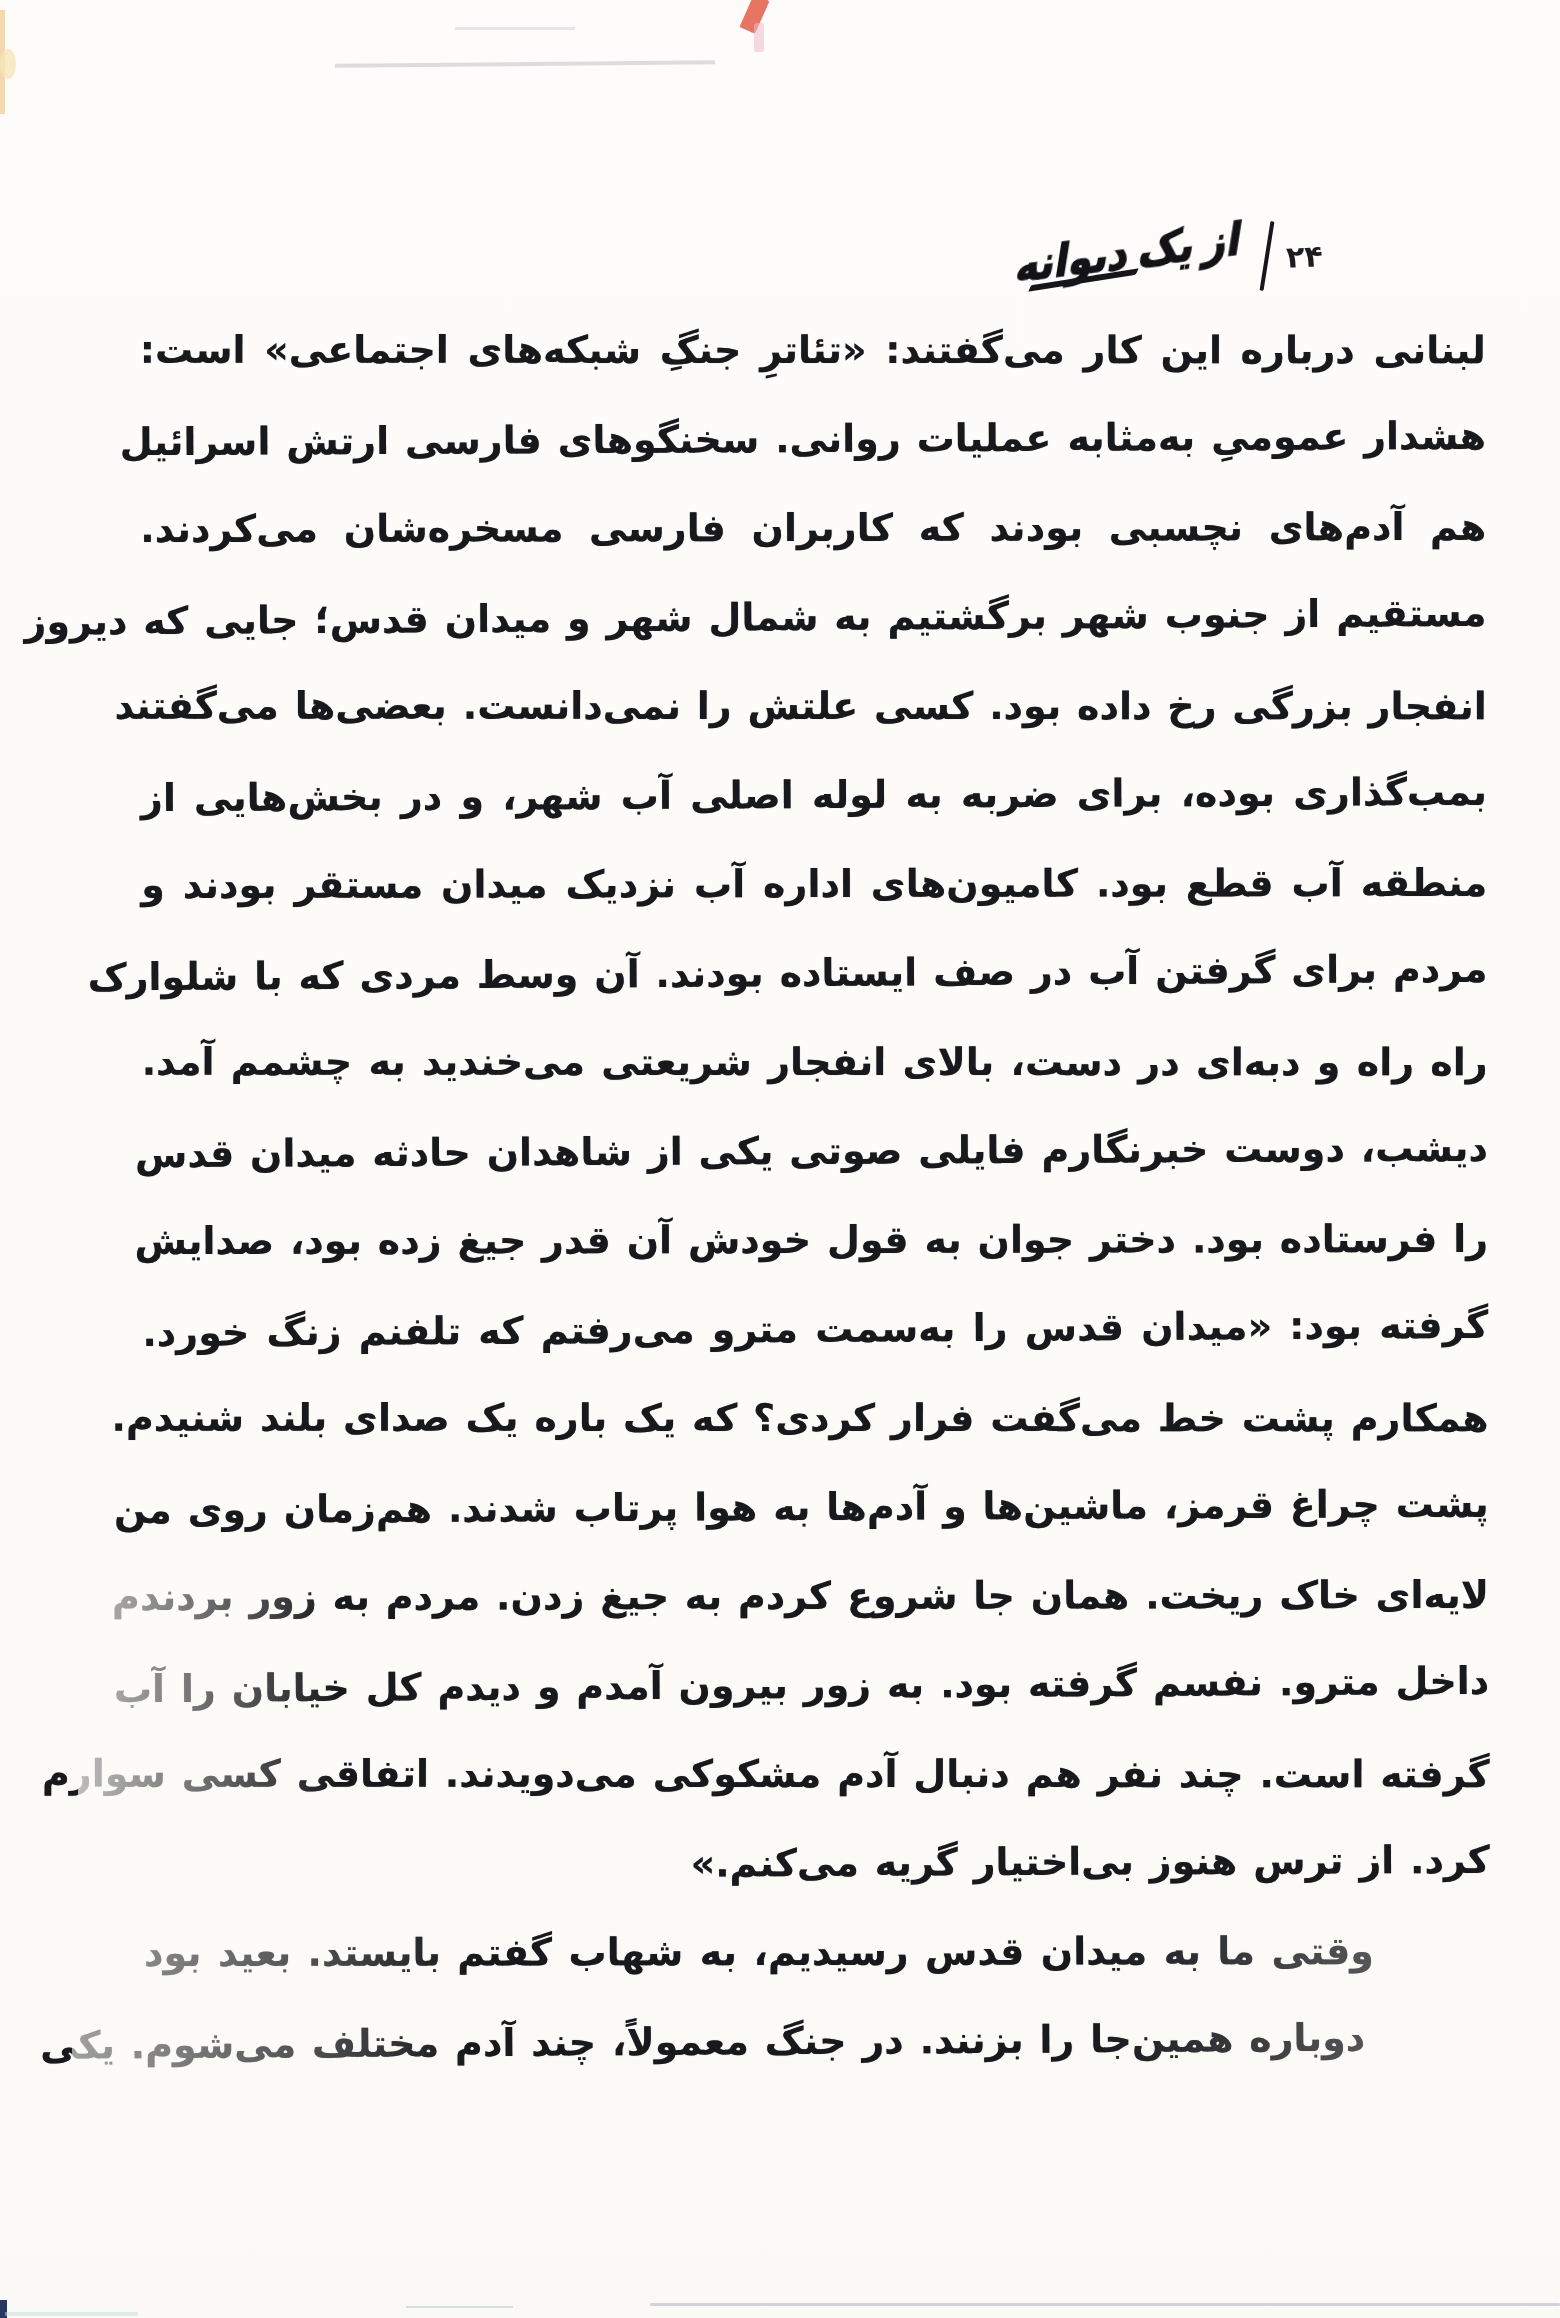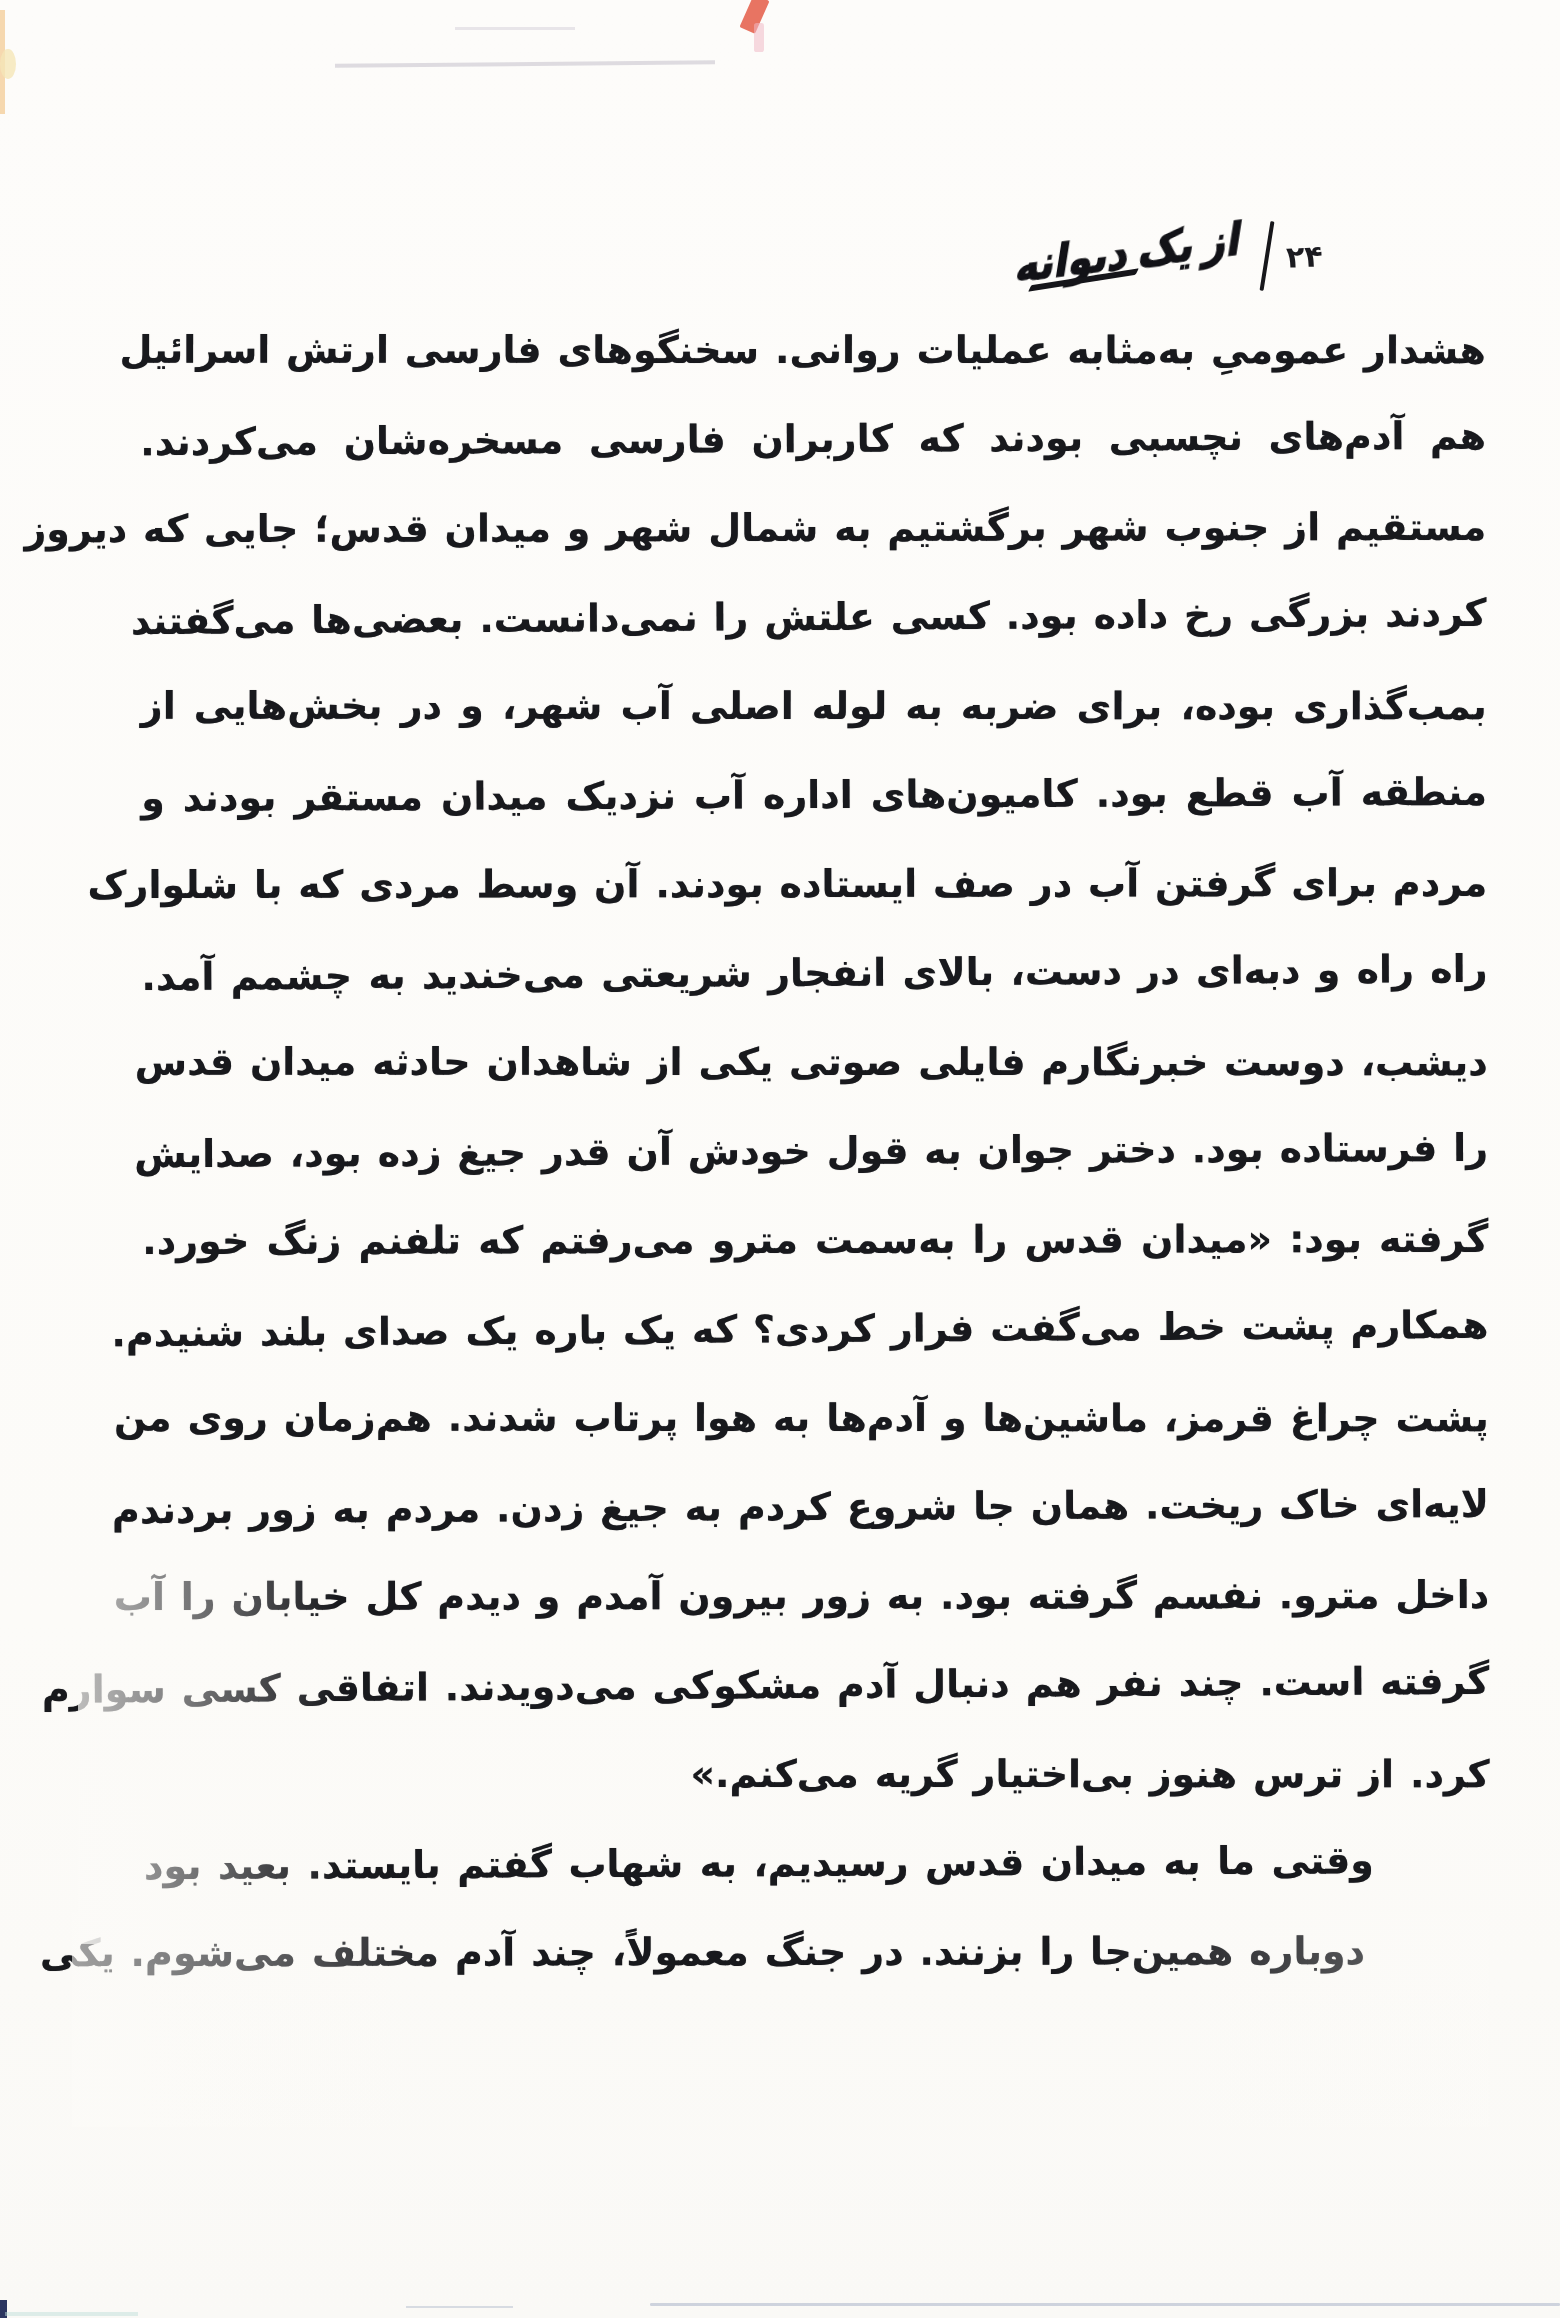--- a/index.html
+++ b/index.html
@@ -86,24 +86,25 @@
 
   <div class="header">
     <div class="page-number">۲۴</div>
     <div class="header-separator"></div>
     <div class="callig-wrap">
       <span class="callig">از یک دیوانه</span>
     </div>
   </div>
 
   <div class="lines" dir="rtl">
+    <div class="line">لبنانی درباره این کار می‌گفتند: «تئاترِ جنگِ شبکه‌های اجتماعی» است:</div>
     <div class="line">هشدار عمومیِ به‌مثابه عملیات روانی. سخنگوهای فارسی ارتش اسرائیل</div>
     <div class="line">هم آدم‌های نچسبی بودند که کاربران فارسی مسخره‌شان می‌کردند.</div>
     <div class="line">مستقیم از جنوب شهر برگشتیم به شمال شهر و میدان قدس؛ جایی که دیروز</div>
-    <div class="line">کردند بزرگی رخ داده بود. کسی علتش را نمی‌دانست. بعضی‌ها می‌گفتند</div>
+    <div class="line">انفجار بزرگی رخ داده بود. کسی علتش را نمی‌دانست. بعضی‌ها می‌گفتند</div>
     <div class="line">بمب‌گذاری بوده، برای ضربه به لوله اصلی آب شهر، و در بخش‌هایی از</div>
     <div class="line">منطقه آب قطع بود. کامیون‌های اداره آب نزدیک میدان مستقر بودند و</div>
     <div class="line">مردم برای گرفتن آب در صف ایستاده بودند. آن وسط مردی که با شلوارک</div>
     <div class="line">راه راه و دبه‌ای در دست، بالای انفجار شریعتی می‌خندید به چشمم آمد.</div>
     <div class="line">دیشب، دوست خبرنگارم فایلی صوتی یکی از شاهدان حادثه میدان قدس</div>
     <div class="line">را فرستاده بود. دختر جوان به قول خودش آن قدر جیغ زده بود، صدایش</div>
     <div class="line">گرفته بود: «میدان قدس را به‌سمت مترو می‌رفتم که تلفنم زنگ خورد.</div>
     <div class="line">همکارم پشت خط می‌گفت فرار کردی؟ که یک باره یک صدای بلند شنیدم.</div>
     <div class="line">پشت چراغ قرمز، ماشین‌ها و آدم‌ها به هوا پرتاب شدند. هم‌زمان روی من</div>
     <div class="line">لایه‌ای خاک ریخت. همان جا شروع کردم به جیغ زدن. مردم به زور بردندم</div>

